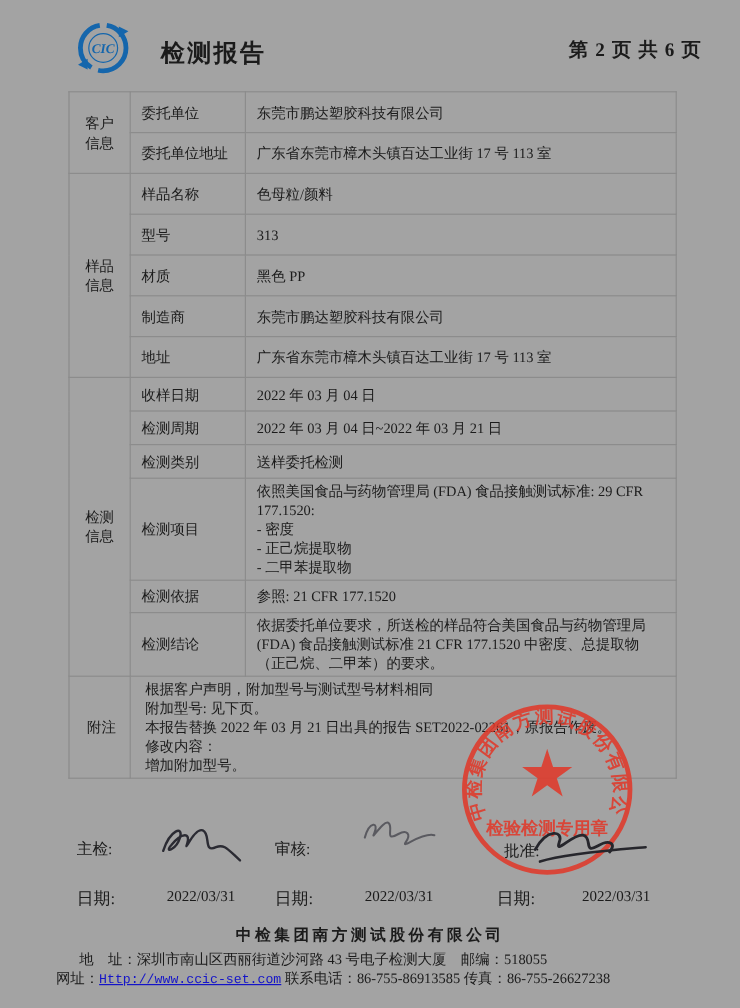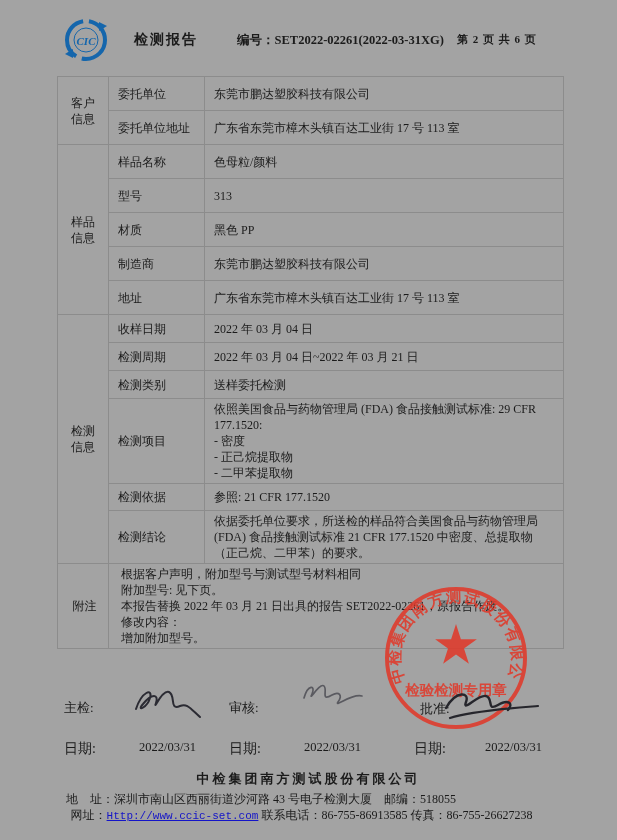--- a/index.html
+++ b/index.html
@@ -6,23 +6,23 @@
   html,body { background:#ffffff; }
   body {
     width:617px; height:840px;
     font-family:"Liberation Serif","DejaVu Serif",serif;
     color:#1b1b1b;
   }
   .page { position:relative; width:617px; height:840px; background:#a3a3a3; overflow:hidden; }
 
   
   .hdr-logo { position:absolute; left:63px; top:17px; width:46px; height:46px; }
-  .hdr-title { position:absolute; left:134px; top:31px; font-size:14px; font-weight:bold; letter-spacing:2px; }
+  .hdr-title { position:absolute; left:134px; top:31px; font-size:20px; font-weight:bold; letter-spacing:2px; }
   .hdr-no { position:absolute; left:237px; top:32px; font-size:12.5px; font-weight:bold; }
-  .hdr-page { position:absolute; left:457px; top:32px; font-size:11px; font-weight:bold; letter-spacing:1px; }
+  .hdr-page { position:absolute; left:474px; top:32px; font-size:16px; font-weight:bold; letter-spacing:1px; }
 
   
   table.report { position:absolute; left:57px; top:76px; width:506px;
     border-collapse:collapse; table-layout:fixed; }
   col.c1 { width:51px; } col.c2 { width:96px; } col.c3 { width:359px; }
   table.report td {
     border:1px solid #8c8c8c; font-size:12px; padding:2px 9px;
     vertical-align:middle; line-height:16px;
   }
   td.grp { text-align:center; white-space:pre-line; line-height:21px; padding:2px 4px; }
@@ -38,37 +38,36 @@
   .dval { position:absolute; font-size:12.5px; }
 
   
   .stamp { position:absolute; left:378px; top:580px; width:156px; height:156px;
     z-index:4; opacity:.88; pointer-events:none; }
 
   
   .f-company { position:absolute; left:0; top:770px; width:617px; text-align:center;
     font-size:13px; font-weight:bold; letter-spacing:3px; }
   .f-line1 { position:absolute; left:0; top:791px; width:522px; text-align:center; font-size:12px; }
-  .f-line2 { position:absolute; left:0; top:807px; width:555px; text-align:center; font-size:12px;margin-left:24px; }
+  .f-line2 { position:absolute; left:0; top:807px; width:555px; text-align:center; font-size:12px; }
   .f-line2 a { color:#1414c8; text-decoration:underline; font-family:"Liberation Mono","DejaVu Sans Mono",monospace; font-size:11px; }
 </style>
 </head>
 <body>
 
 <div class="page">
 
   <svg class="hdr-logo" viewBox="0 0 46 46">
     <circle cx="23" cy="23" r="19" fill="none" stroke="#1566ac" stroke-width="4" stroke-dasharray="44 6 46 6" stroke-dashoffset="10"></circle>
     <polygon points="36,5 44,9 36,14" fill="#1566ac"></polygon>
     <polygon points="10,41 2,37 10,32" fill="#1566ac"></polygon>
     <circle cx="23" cy="23" r="12" fill="none" stroke="#1566ac" stroke-width="1"></circle>
     <text x="23" y="27.5" text-anchor="middle" font-size="11" font-weight="bold" font-style="italic" fill="#1566ac" font-family="Liberation Serif, serif">CIC</text>
   </svg>
   <div class="hdr-title">检测报告</div>
-  <div class="hdr-no"><span>编号：</span><span>SET2022-02261(2022-03-31XG)</span></div>
   <div class="hdr-page">第 2 页 共 6 页</div>
 
   <table class="report">
     <colgroup>
         <col class="c1">
         <col class="c2">
         <col class="c3">
       </colgroup>
     <tbody>
 

